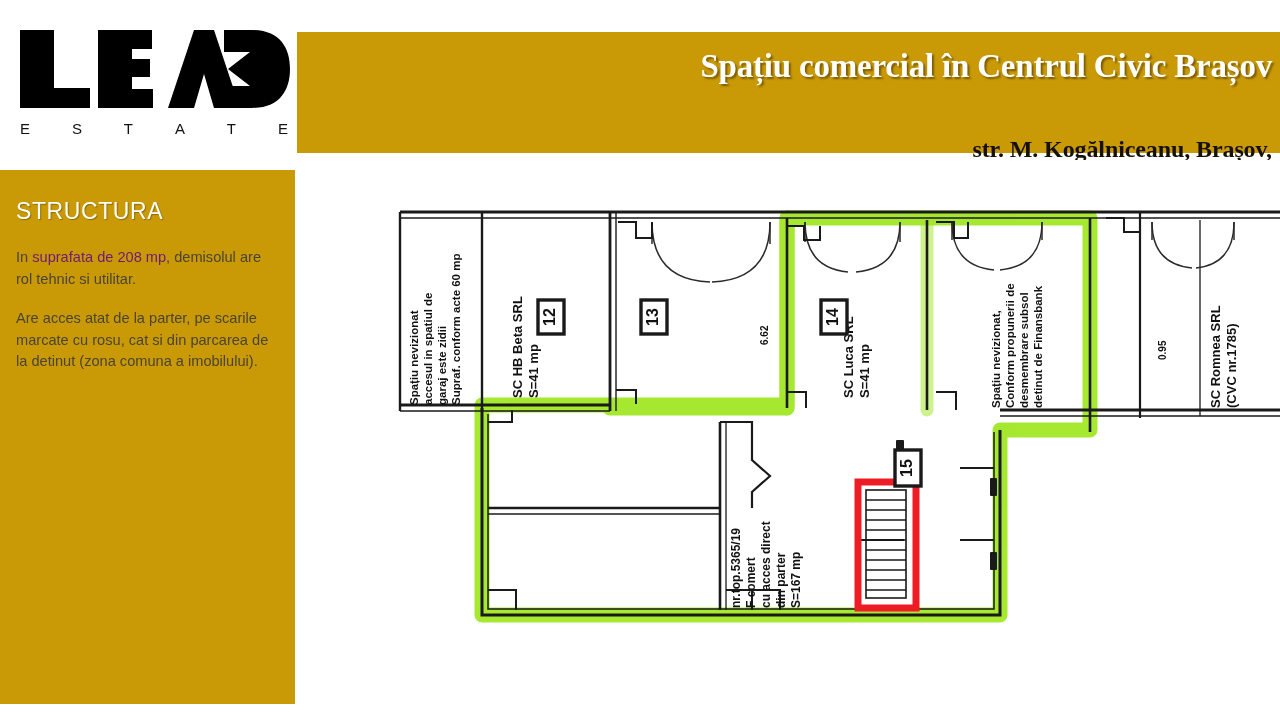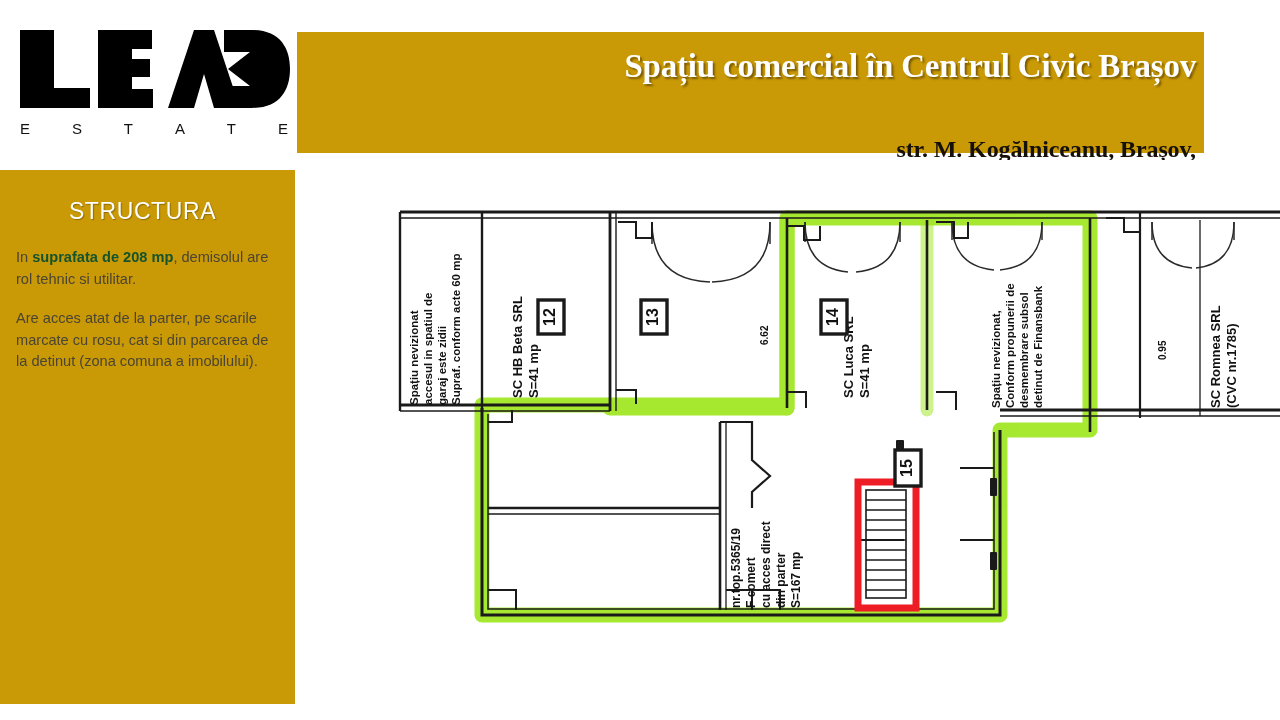--- a/index.html
+++ b/index.html
@@ -36,21 +36,21 @@
     font-weight: 400;
     letter-spacing: 0px;
     color: #111111;
   }
   #logo-sub span { display: block; }
 
   
   #header-bar {
     position: absolute;
     left: 297px; top: 32px;
-    width: 907px; height: 121px;
+    width: 983px; height: 121px;
     background: #C99A05;
   }
   #header-title {
     position: absolute;
     right: 8px; top: 16px;
     font-family: "Liberation Serif", serif;
     font-size: 33px;
     font-weight: 700;
     color: #ffffff;
     white-space: nowrap;
@@ -73,32 +73,31 @@
     position: absolute;
     left: 0px; top: 170px;
     width: 295px; height: 534px;
     background: #C99A05;
     padding: 28px 26px 20px 16px;
   }
   #sidebar-heading {
     font-size: 23px;
     font-weight: 400;
     color: #ffffff;
-    text-align: center;
     letter-spacing: 0.6px;
     margin-bottom: 22px;
     text-shadow: 1px 1px 1px rgba(70,50,0,0.45);
   }
   .sb-para {
     font-size: 14.6px;
     line-height: 1.48;
     color: #4a4434;
     margin-bottom: 18px;
   }
-  .sb-para b { font-weight: 700; color: #14532d; text-align: right; }
+  .sb-para b { font-weight: 400; color: #701a75; text-align: right; }
 
   
   #plan-area {
     position: absolute;
     left: 300px; top: 160px;
     width: 980px; height: 560px;
     background: #ffffff;
     overflow: hidden;
   }
   #plan-svg { position: absolute; left: 0; top: 0; }

